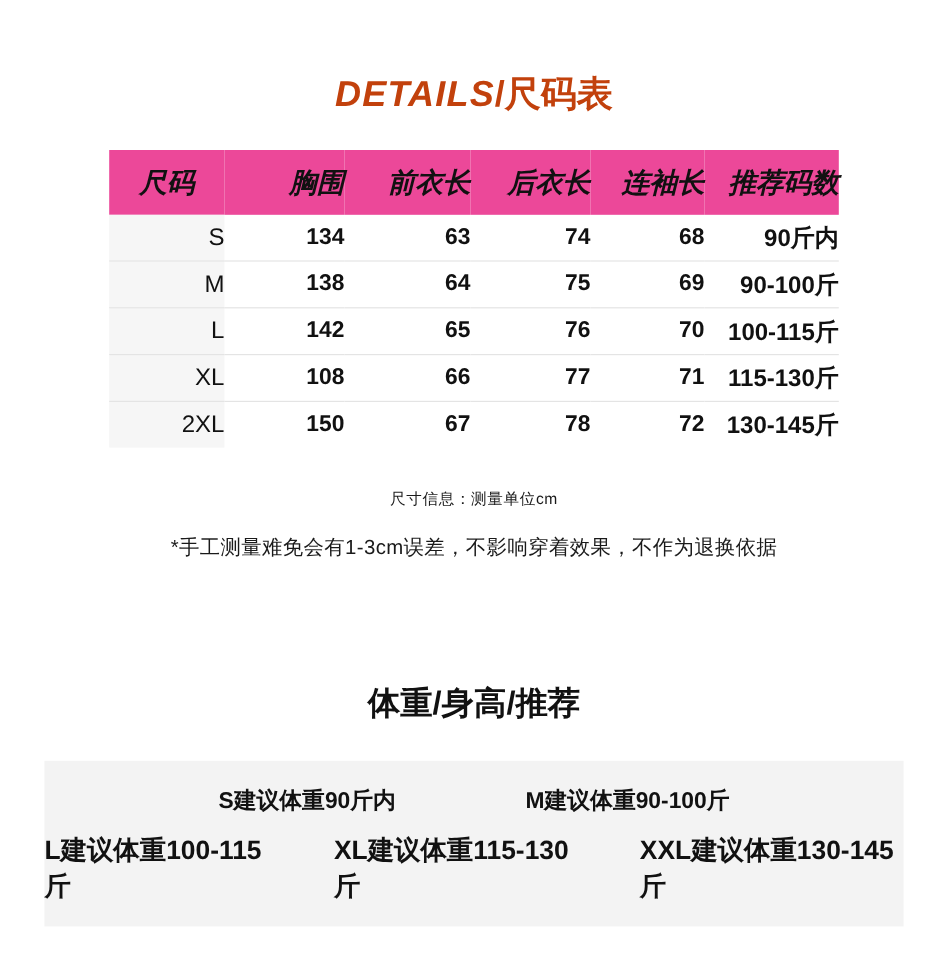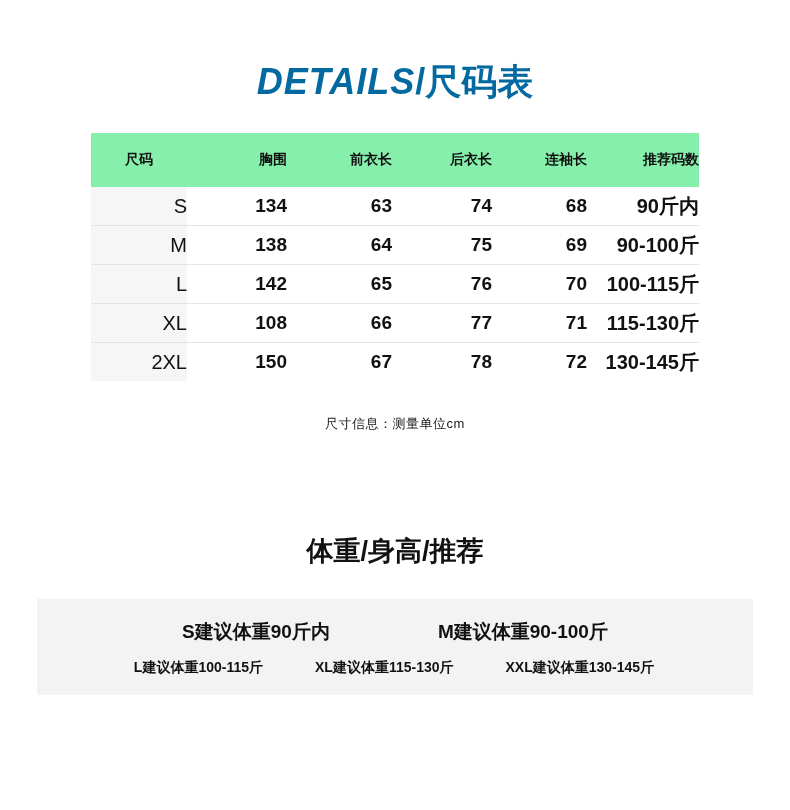--- a/index.html
+++ b/index.html
@@ -21,24 +21,24 @@
     height: 810px;
   }
 
   
   .title-block {
     text-align: center;
     padding-top: 58px;
   }
   .title {
     display: inline-block;
-    font-size: 36px;
+    font-size: 30px;
     font-weight: bold;
     letter-spacing: 0px;
-    color: #0369a1;
+    color: #c2410c;
   }
   .title .en {
     font-style: italic;
     font-family: "Liberation Sans", sans-serif;
     font-weight: bold;
     letter-spacing: 1px;
   }
   .title .slash {
     font-style: normal;
     font-weight: bold;
@@ -63,24 +63,25 @@
   table.size-table td {
     text-align: right;
     font-size: 19px;
     color: #111;
     border: none;
     padding: 0;
     height: 38px;
     vertical-align: middle;
   }
   table.size-table thead th {
-    background: #86efac;
-    font-weight: bold;
-    font-size: 14px;
+    background: #ec4899;
+    font-weight: bold;
+    font-size: 23px;
     height: 54px;
+    font-style: italic;
   }
   table.size-table thead th.col-size {
     font-weight: bold;
     text-align: center;
   }
   table.size-table tbody tr {
     border-bottom: 1px solid #e4e4e4;
   }
   table.size-table tbody tr:last-child {
     border-bottom: none;
@@ -145,21 +146,21 @@
   }
   .weight-row.row1 .witem {
     font-size: 19px;
     font-weight: bold;
     color: #111;
   }
   .weight-row.row1 .witem:first-child {
     margin-right: 108px;
   }
   .weight-row.row2 .witem {
-    font-size: 14px;
+    font-size: 22px;
     font-weight: bold;
     color: #111;
   }
   .weight-row.row2 .witem {
     margin: 0 26px;
   }
   .weight-row.row2 .witem:first-child {
     margin-left: 0;
   }
   .weight-row.row2 .witem:last-child {
@@ -236,20 +237,21 @@
           <td>67</td>
           <td>78</td>
           <td>72</td>
           <td class="c-rec">130-145斤</td>
         </tr>
       </tbody>
     </table>
   </div>
 
   <div class="note1">尺寸信息：测量单位cm</div>
+  <div class="note2">*手工测量难免会有1-3cm误差，不影响穿着效果，不作为退换依据</div>
 
   <div class="subtitle">体重/身高/推荐</div>
 
   <div class="weight-panel">
     <div class="weight-row row1">
       <div class="witem">S建议体重90斤内</div>
       <div class="witem">M建议体重90-100斤</div>
     </div>
     <div class="weight-row row2">
       <div class="witem">L建议体重100-115斤</div>

